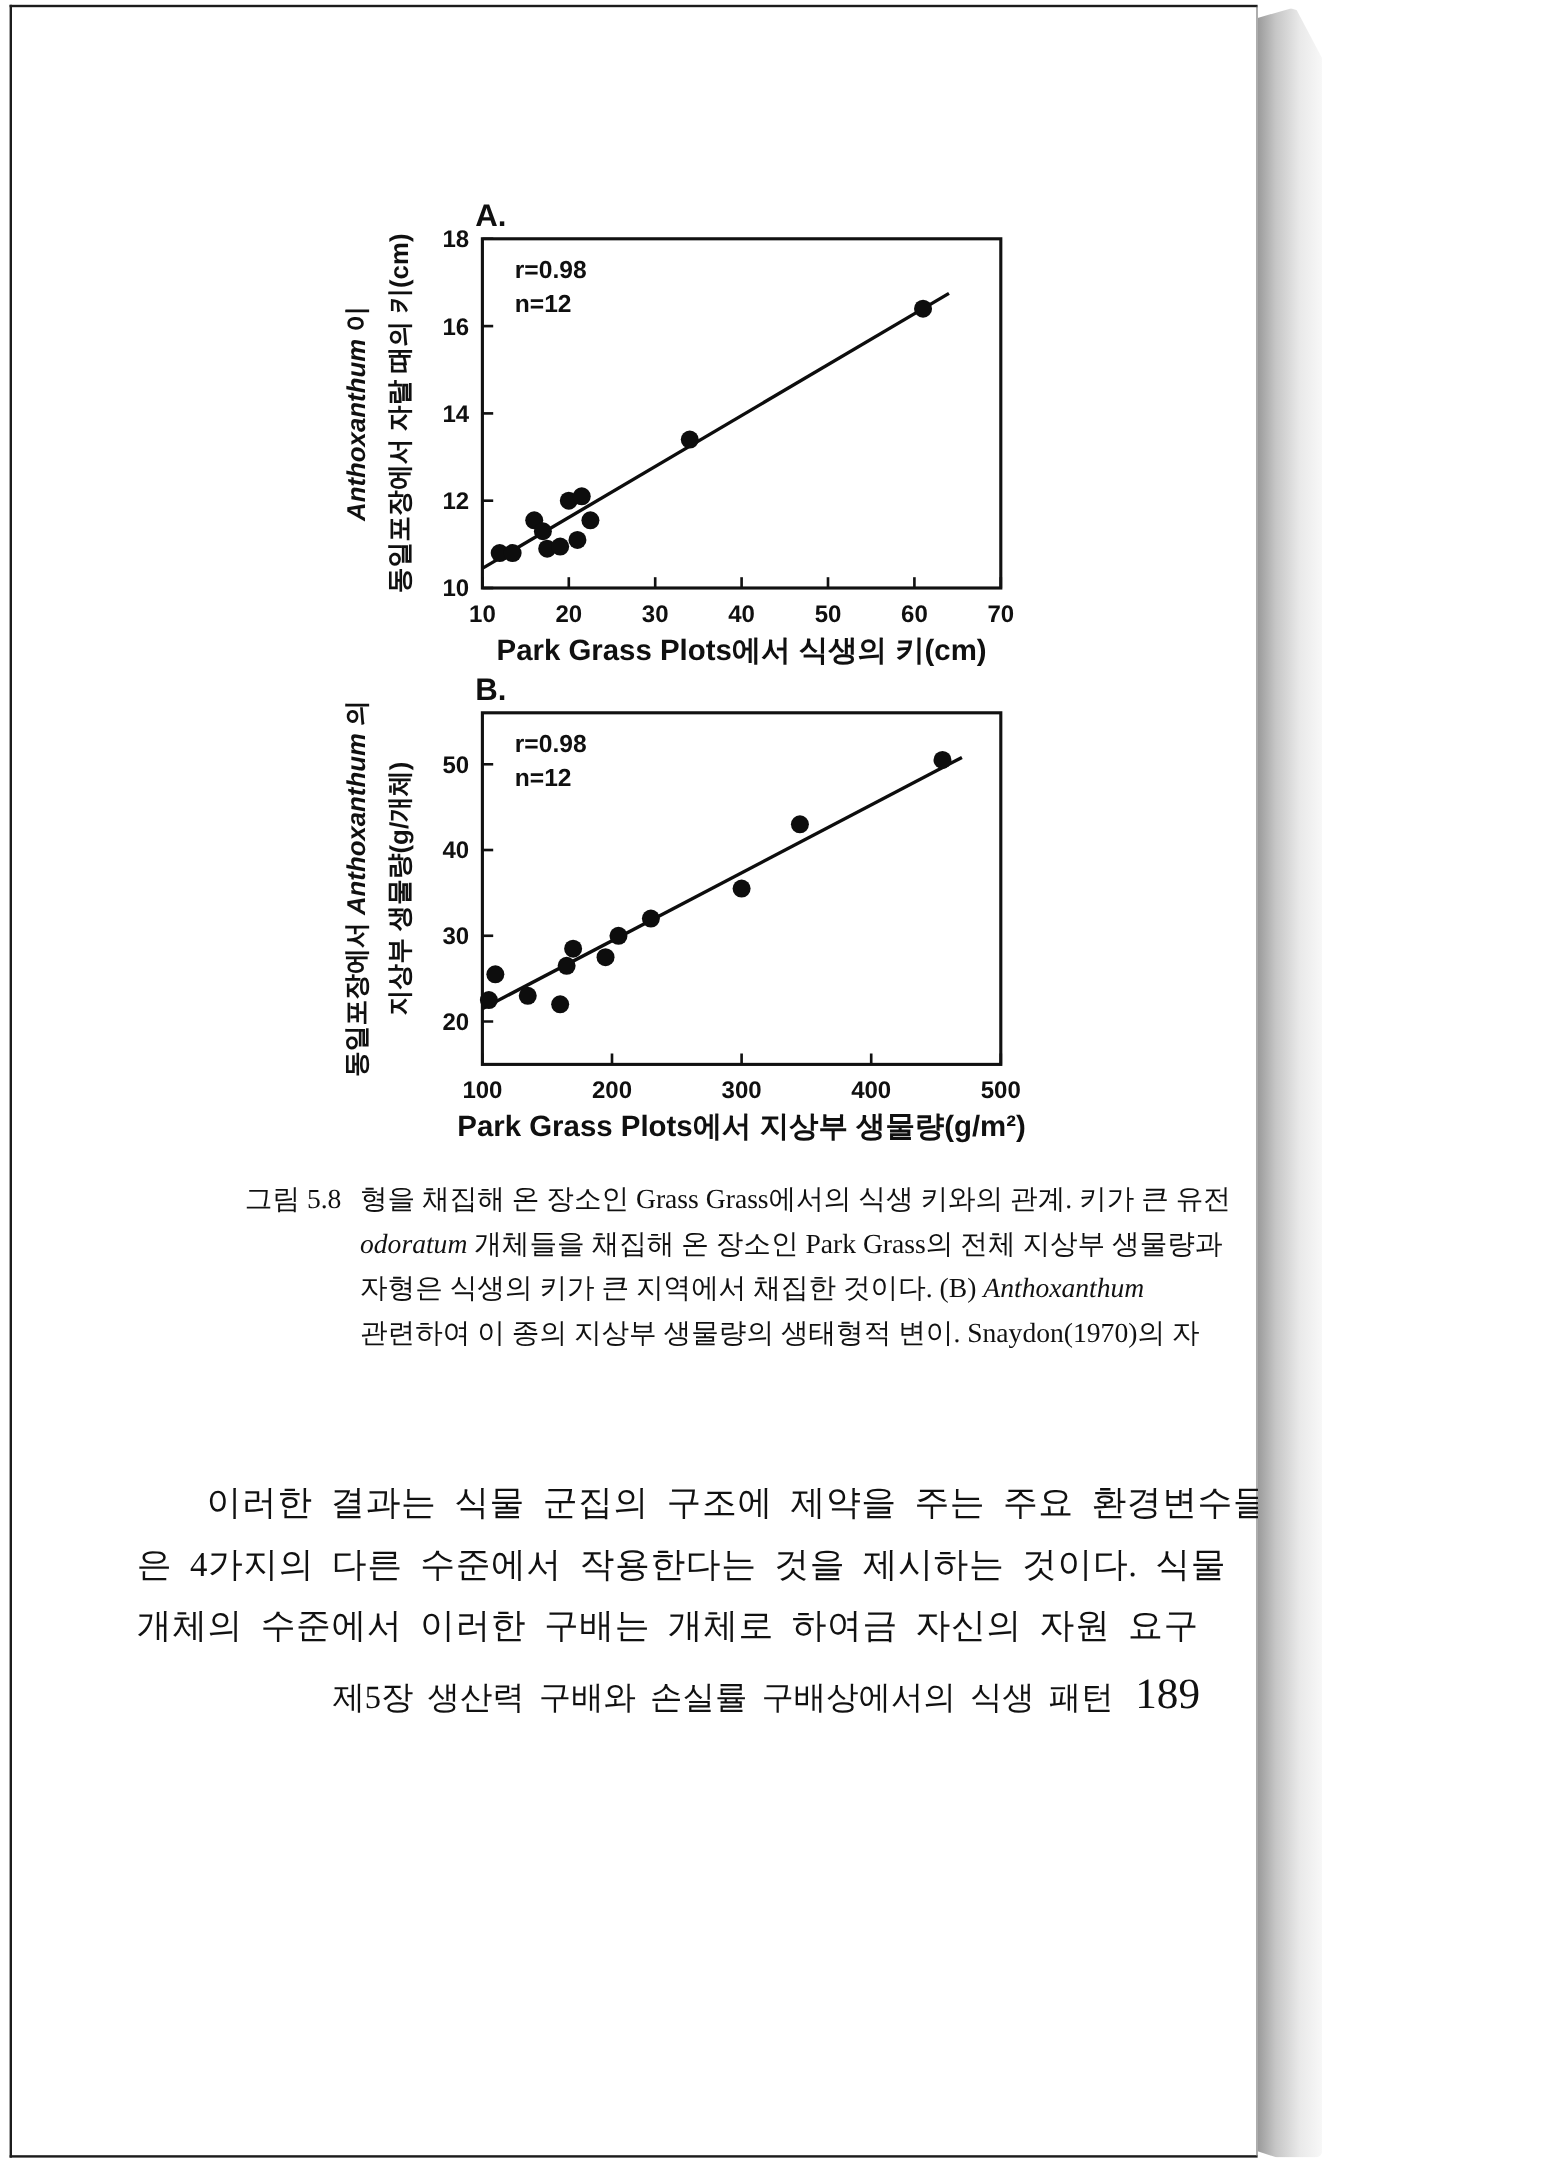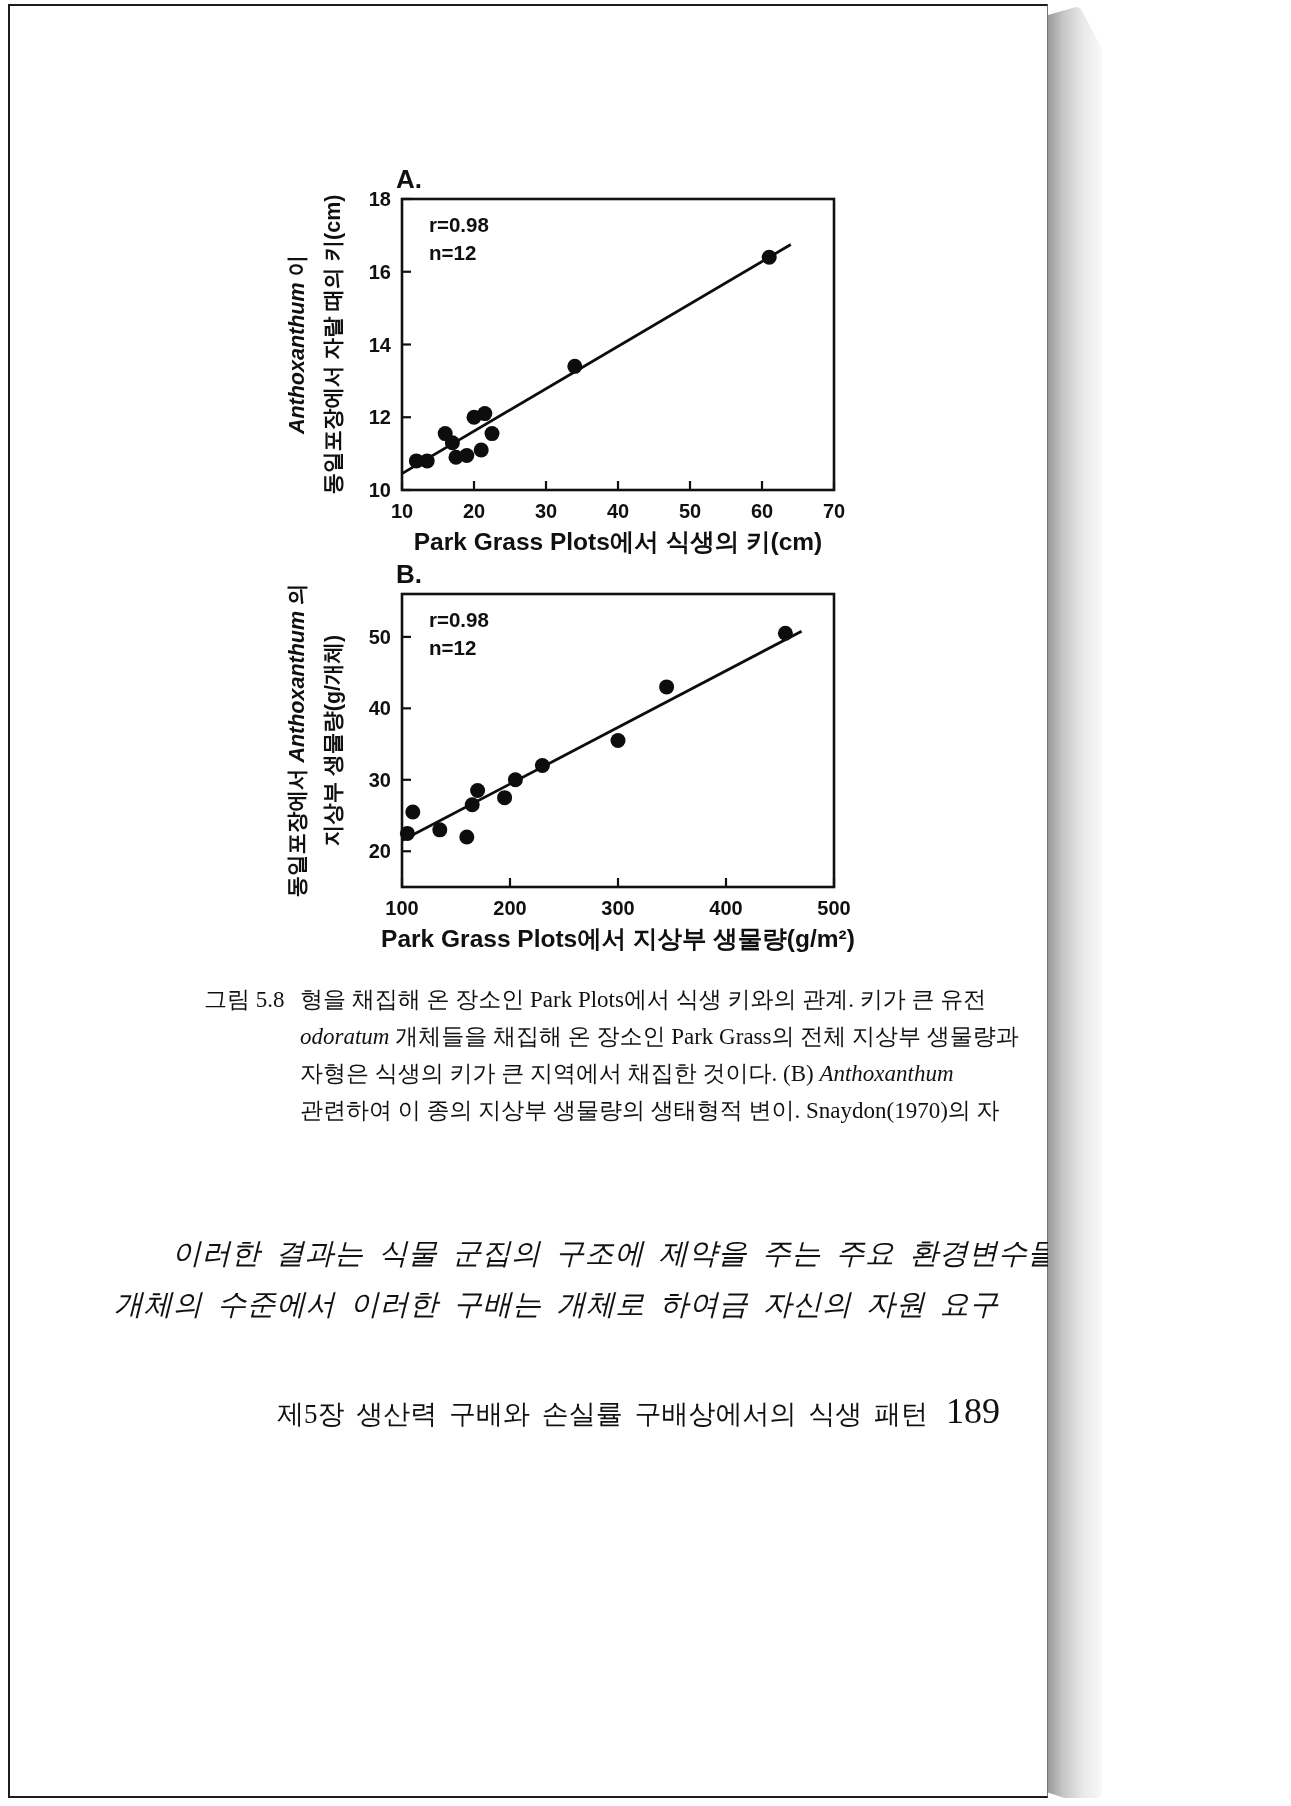--- a/index.html
+++ b/index.html
@@ -13,21 +13,21 @@
         clip-path:polygon(0 0.5%,58% 0%,100% 2.4%,100% 100%,30% 100%,0 99.7%);}
   .chart{position:absolute;}
   svg text{font-family:"Liberation Sans","DejaVu Sans",sans-serif;fill:#101010;}
   .caption{position:absolute;left:160px;top:975px;width:812px;font-size:23px;line-height:37px;margin-left:34px;}
   .caption-label{position:absolute;left:0;top:0;white-space:nowrap;}
   .caption-lines{margin-left:96px;}
   .caption-line{white-space:nowrap;}
   .caption-line .it{font-style:italic;}
   .body-par{position:absolute;left:104px;top:1222px;width:880px;font-size:29px;line-height:51px;
         word-spacing:7px;letter-spacing:0.5px;}
-  .body-line{white-space:nowrap;font-style:italic;}
+  .body-line{white-space:nowrap;}
   .body-line:first-child{text-indent:2em;}
   .footer{position:absolute;left:0;top:1384px;width:100%;text-align:center;font-size:27px;
         box-sizing:border-box;padding-left:220px;word-spacing:5px;}
   .footer .pageno{margin-left:18px;font-size:36px;}
 </style>
 </head>
 <body>
 
 <div class="stage">
   <div class="page">
@@ -120,29 +120,30 @@
           <text x="179" y="104" font-size="20.5" font-weight="bold">n=12</text>
           <text x="368" y="396" text-anchor="middle" font-size="24.5" font-weight="bold">Park Grass Plots에서 지상부 생물량(g/m²)</text>
           <text transform="translate(54,189.5) rotate(-90)" text-anchor="middle" font-size="21.5" font-weight="bold"><tspan>동일포장에서 </tspan><tspan font-style="italic">Anthoxanthum </tspan><tspan>의</tspan></text>
           <text transform="translate(90,189.5) rotate(-90)" text-anchor="middle" font-size="21.5" font-weight="bold"><tspan>지상부 생물량(g/개체)</tspan></text>
         </svg>
     </div>
 
     <div class="caption">
       <span class="caption-label">그림 5.8</span>
       <div class="caption-lines">
-          <div class="caption-line"><span>형을 채집해 온 장소인 Park Plots에서 식생 키와의 관계. 키가 큰 유전</span></div>
+          <div class="caption-line"><span>형을 채집해 온 장소인 Grass Grass에서의 식생 키와의 관계. 키가 큰 유전</span></div>
           <div class="caption-line"><span class="it">odoratum</span><span> 개체들을 채집해 온 장소인 Park Grass의 전체 지상부 생물량과</span></div>
           <div class="caption-line"><span>자형은 식생의 키가 큰 지역에서 채집한 것이다. (B) </span><span class="it">Anthoxanthum</span></div>
           <div class="caption-line"><span>관련하여 이 종의 지상부 생물량의 생태형적 변이. Snaydon(1970)의 자</span></div>
         </div>
     </div>
 
     <div class="body-par">
         <div class="body-line">이러한 결과는 식물 군집의 구조에 제약을 주는 주요 환경변수들</div>
+        <div class="body-line">은 4가지의 다른 수준에서 작용한다는 것을 제시하는 것이다. 식물</div>
         <div class="body-line">개체의 수준에서 이러한 구배는 개체로 하여금 자신의 자원 요구</div>
       </div>
 
     <div class="footer">
       <span>제5장 생산력 구배와 손실률 구배상에서의 식생 패턴</span><span class="pageno">189</span>
     </div>
 
   </div>
   <div class="page-right-edge"></div>
 </div>

